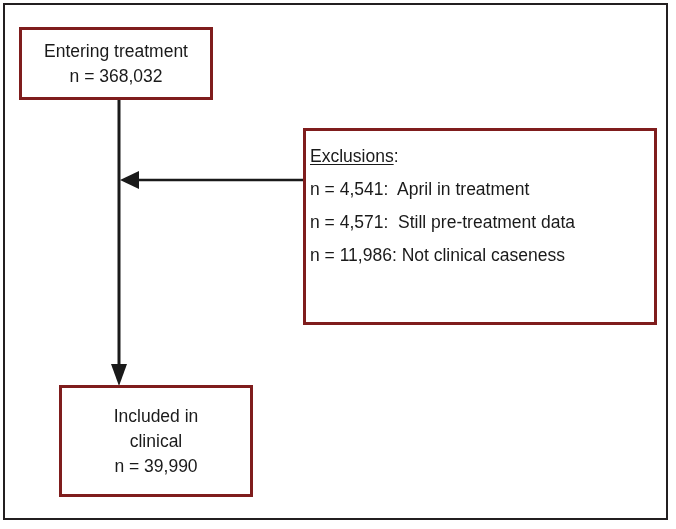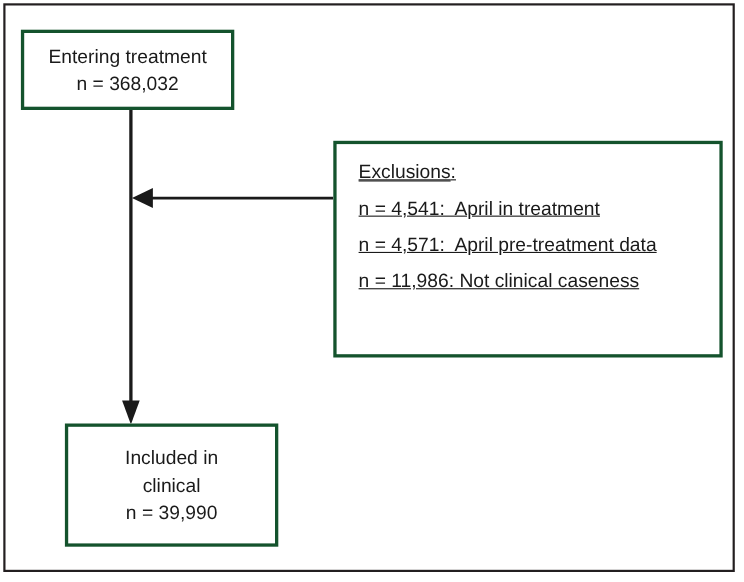--- a/index.html
+++ b/index.html
@@ -34,21 +34,21 @@
     position: absolute;
     left: 0;
     top: 0;
     width: 676px;
     height: 529px;
   }
 
   
   .flow-box {
     position: absolute;
-    border: 3px solid #14532d;
+    border: 3px solid #7f1d1d;
     background: #ffffff;
     box-sizing: border-box;
   }
 
   #box-entering {
     left: 19px;
     top: 27px;
     width: 194px;
     height: 73px;
     display: flex;
@@ -67,25 +67,24 @@
     align-items: center;
     justify-content: center;
     margin-left: 40px;
   }
 
   #box-exclusions {
     left: 303px;
     top: 128px;
     width: 354px;
     height: 197px;
-    padding: 9px 0 0 20px;
+    padding: 9px 0 0 4px;
     display: flex;
     flex-direction: column;
     justify-content: flex-start;
-    text-decoration: underline;
   }
 
   .box-line {
     font-size: 17.5px;
     line-height: 25px;
     white-space: nowrap;
   }
 
   .exclusions-title {
     font-size: 17.5px;
@@ -126,21 +125,21 @@
   </svg>
 
   <div class="flow-box" id="box-entering">
     <div class="box-line">Entering treatment</div>
     <div class="box-line">n = 368,032</div>
   </div>
 
   <div class="flow-box" id="box-exclusions">
     <div class="exclusions-title"><span class="underlined">Exclusions</span><span>:</span></div>
     <div class="exclusion-line">n = 4,541:  April in treatment</div>
-    <div class="exclusion-line">n = 4,571:  April pre-treatment data</div>
+    <div class="exclusion-line">n = 4,571:  Still pre-treatment data</div>
     <div class="exclusion-line">n = 11,986: Not clinical caseness</div>
   </div>
 
   <div class="flow-box" id="box-included">
     <div class="box-line">Included in</div>
     <div class="box-line">clinical</div>
     <div class="box-line">n = 39,990</div>
   </div>
 
 </div>

